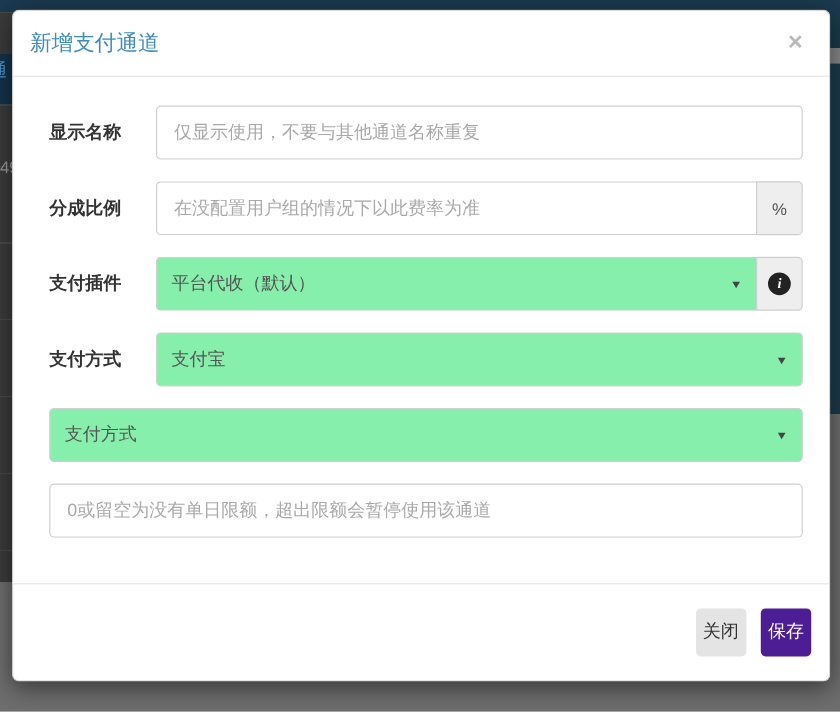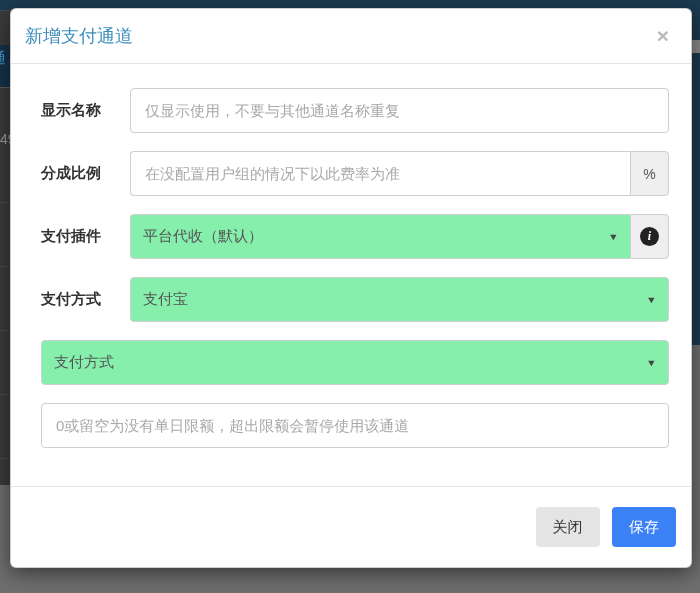--- a/index.html
+++ b/index.html
@@ -77,25 +77,25 @@
     width: 19px; height: 19px; border-radius: 50%; background: #222; color: #fff;
     display: flex; align-items: center; justify-content: center;
     font-size: 12px; font-weight: bold; font-family: "Liberation Serif", serif; font-style: italic;
   }
 
   .modal-footer {
     border-top: 1px solid #e5e5e5; padding: 20px 15px; text-align: right;
   }
   .btn {
     display: inline-block; border: none; border-radius: 4px; cursor: pointer;
-    font-size: 15px; padding: 11px 17px; line-height: 18px;
+    font-size: 15px; padding: 11px 6px; line-height: 18px;
     font-family: "Liberation Sans", "DejaVu Sans", sans-serif;
   }
   .btn-default { background: #e4e4e4; color: #333; margin-right: 8px; }
-  .btn-primary { background: #3b82f6; color: #fff; }
+  .btn-primary { background: #4c1d95; color: #fff; }
 </style>
 </head>
 <body>
 
 <div class="backdrop">
   <div class="bd-topbar"></div>
   <div class="bd-left-col"></div>
   <div class="bd-left-tab">
     <span class="bd-tab-text">通</span>
   </div>

